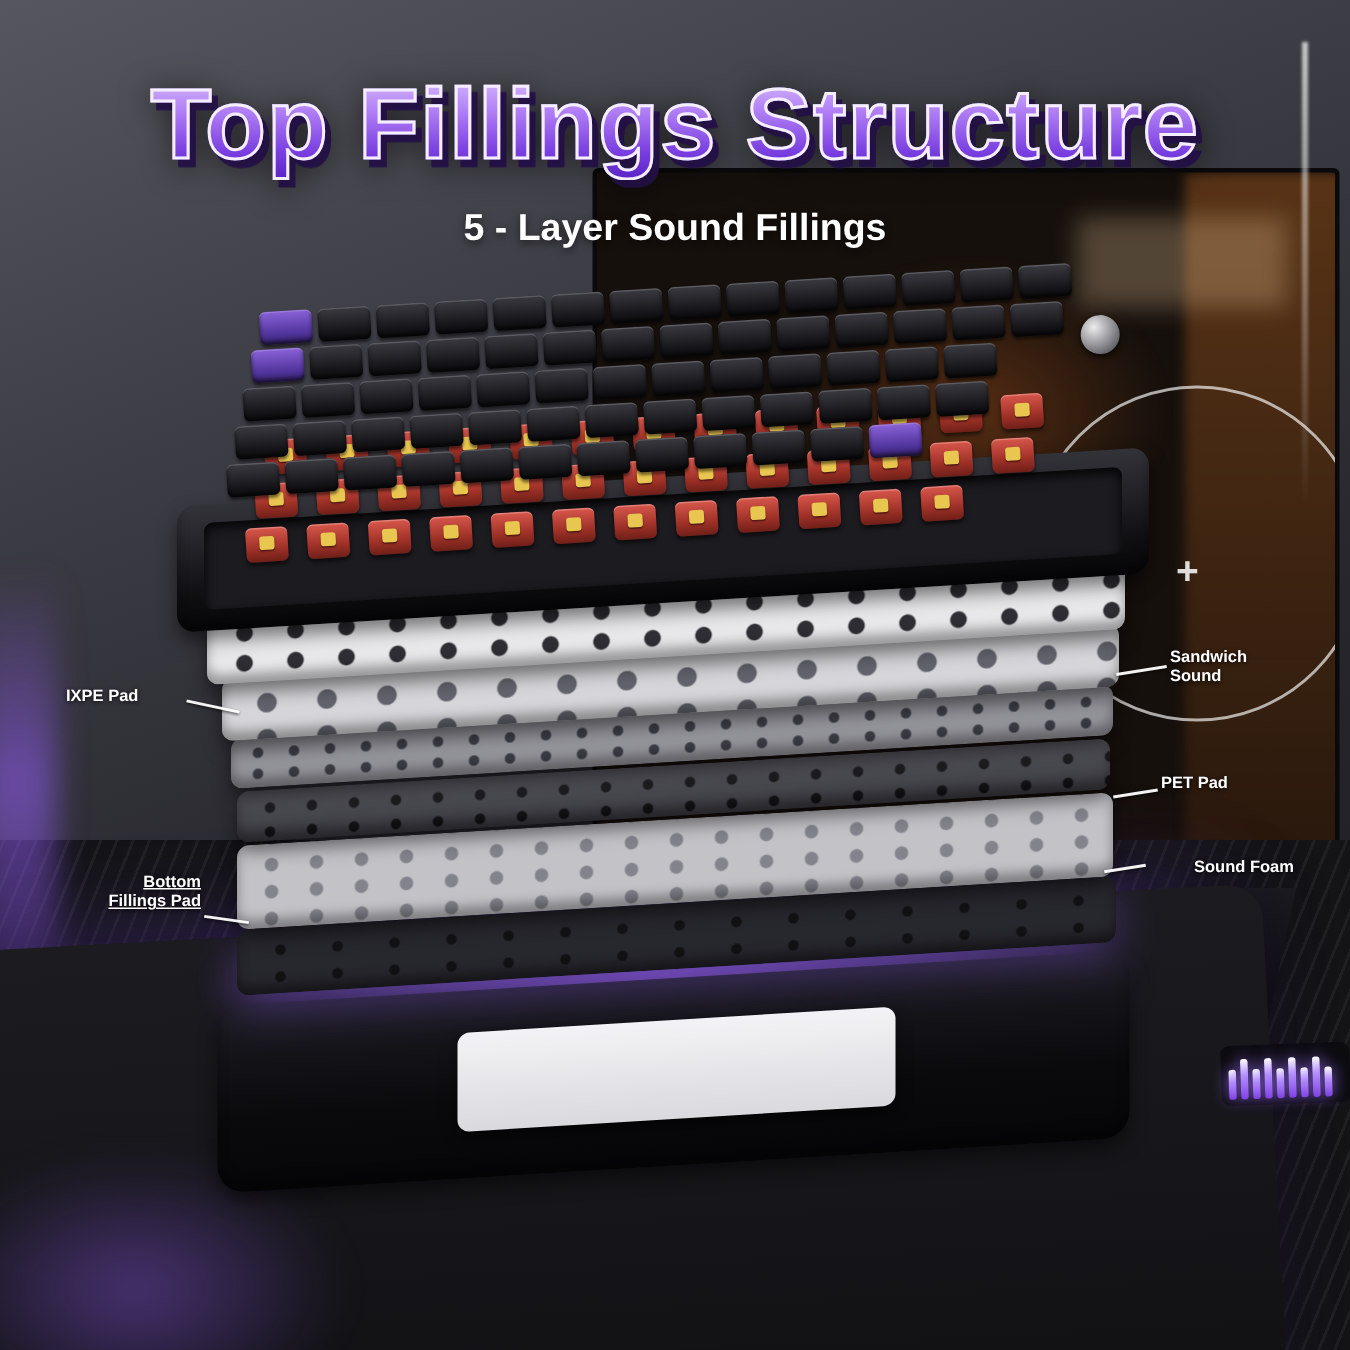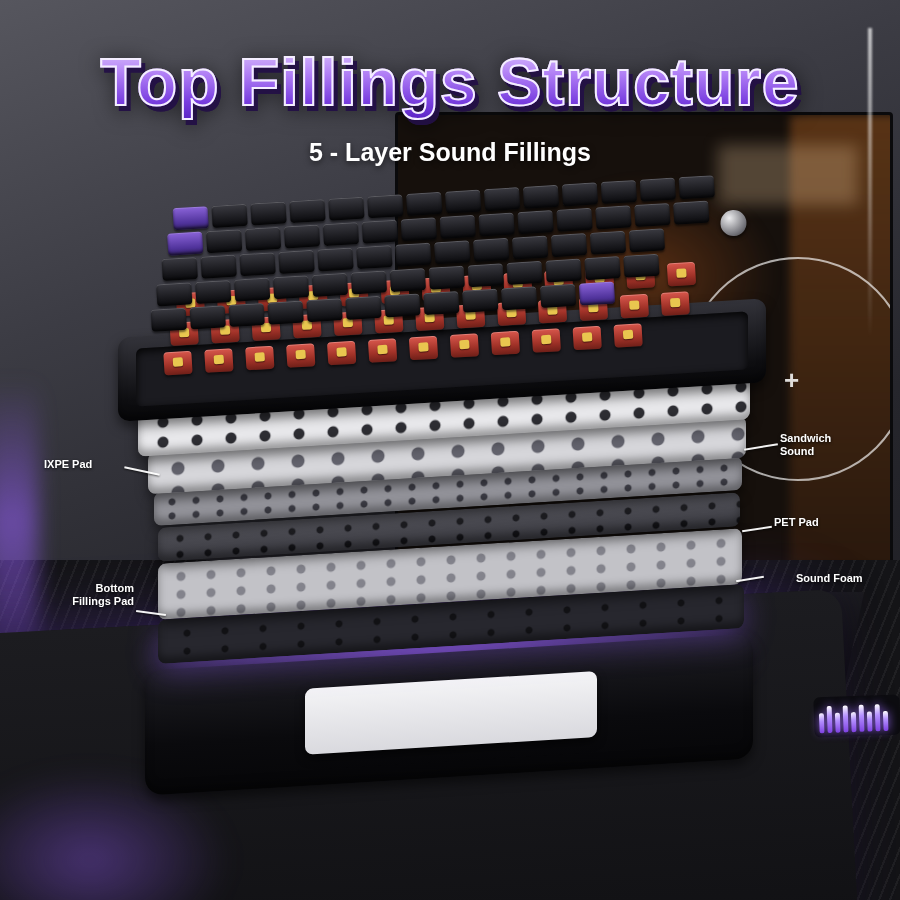--- a/index.html
+++ b/index.html
@@ -367,21 +367,21 @@
   <div class="callout" style="left:780px;top:432px;">
     <span>Sandwich</span>
     <span>Sound</span>
   </div>
   <div class="callout" style="left:774px;top:516px;">
     <span>PET Pad</span>
   </div>
   <div class="callout" style="left:766px;top:572px;margin-left:30px;">
     <span>Sound Foam</span>
   </div>
-  <div class="callout callout-right" style="left:20px;top:582px;width:114px;">
+  <div class="callout callout-right" style="left:20px;top:582px;width:114px;text-decoration:underline;">
     <span>Bottom</span>
     <span>Fillings Pad</span>
   </div>
 
   <div class="title">Top Fillings Structure</div>
   <div class="subtitle">5 - Layer Sound Fillings</div>
 
 </div>
 
 </body></html>

